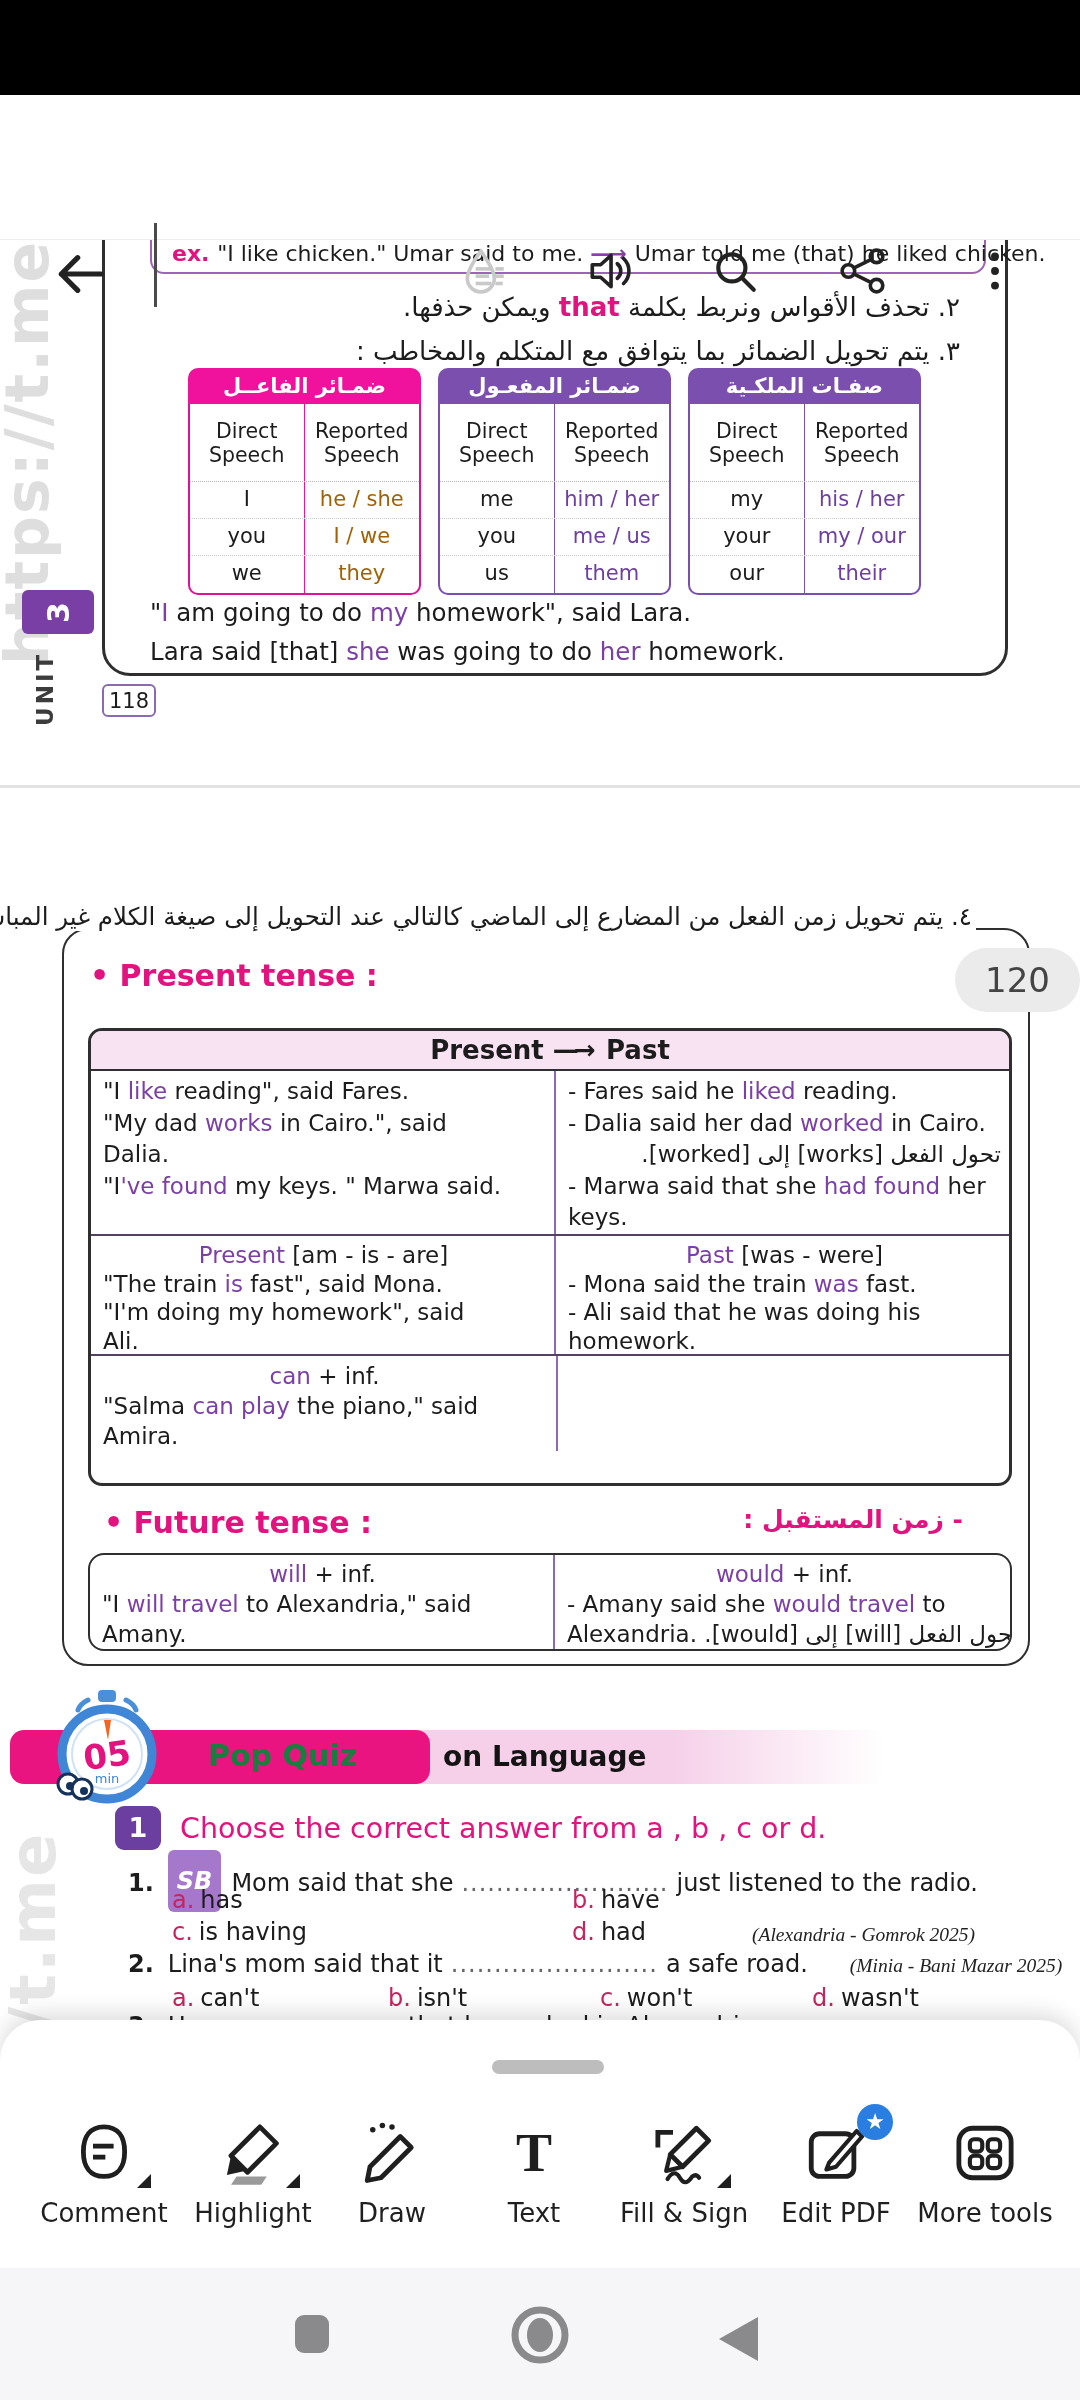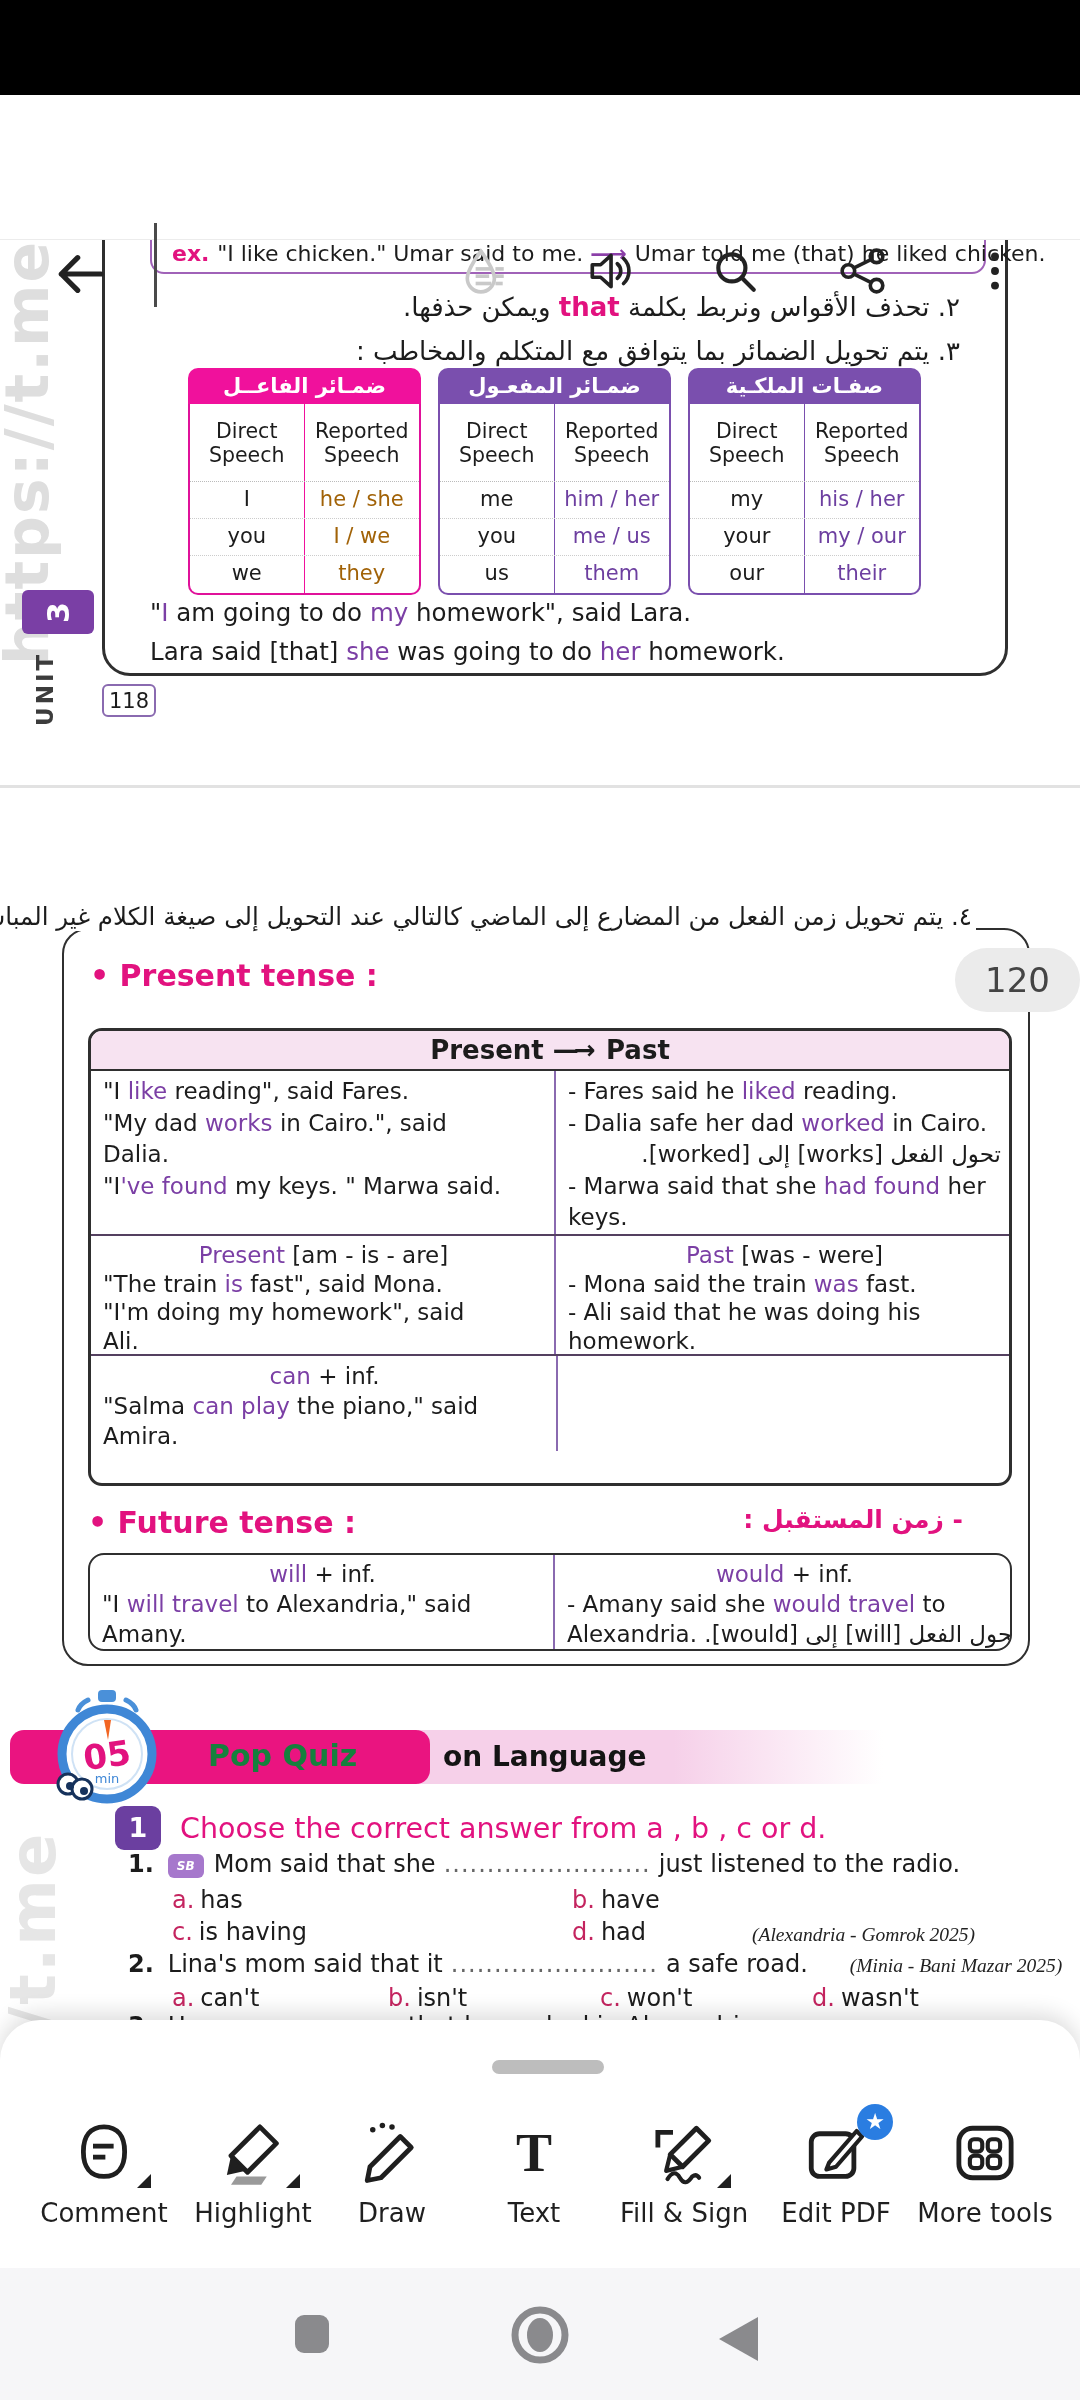--- a/index.html
+++ b/index.html
@@ -93,21 +93,21 @@
       background:linear-gradient(to right,#f6d0e9 55%,rgba(246,208,233,0));}
   .pqtitle{position:absolute;left:208px;top:1738px;color:#15803d;font-weight:700;font-size:30px;z-index:3;}
   .pqsub{position:absolute;left:443px;top:1740px;color:#141414;font-weight:700;font-size:28px;z-index:3;}
   .stopwatch{position:absolute;left:52px;top:1688px;z-index:4;}
   .secbadge{position:absolute;left:115px;top:1806px;width:46px;height:44px;background:#6b3fa0;
       border-radius:9px;color:#fff;font-weight:700;font-size:27px;text-align:center;line-height:44px;z-index:2;}
   .sectitle{position:absolute;left:180px;top:1812px;color:#e2127f;font-weight:400;font-size:28.5px;z-index:2;}
   .qline{position:absolute;font-size:24px;z-index:2;white-space:nowrap;}
   .qnum{font-weight:700;margin-right:14px;}
   .sbbadge{display:inline-block;background:#a678cc;border-radius:6px;color:#fff;
-      font-style:italic;font-weight:700;font-size:12px;padding:5px 9px;margin-right:10px;vertical-align:2px;}
+      font-style:italic;font-weight:700;font-size:24px;padding:17px 9px;margin-right:10px;vertical-align:2px;}
   .qdots{color:#666;letter-spacing:1px;margin:0 8px;}
   .optl{color:#c4245f;margin-right:6px;}
   .qsrc{font-family:"Liberation Serif","DejaVu Serif",serif;font-style:italic;font-size:19.5px;color:#222;}
   
   .sheet{position:absolute;left:0;top:2020px;width:1080px;height:260px;background:#fff;
       border-radius:40px 40px 0 0;box-shadow:0 -6px 22px rgba(0,0,0,0.14);z-index:40;}
   .handle{position:absolute;left:492px;top:40px;width:112px;height:14px;border-radius:7px;background:#bdbdbd;}
   .tool{position:absolute;top:96px;width:150px;text-align:center;}
   .tool .ticon{position:relative;height:74px;display:flex;align-items:center;justify-content:center;}
   .tool .tlabel{font-size:26px;color:#1f1f1f;margin-top:8px;}
@@ -275,21 +275,21 @@
       </div>
     <div class="mtrow r1">
       <div class="cl">
           <div class="tl"><span>"I </span><span class="sg-p">like</span><span> reading", said Fares.</span></div>
           <div class="tl"><span>"My dad </span><span class="sg-p">works</span><span> in Cairo.", said</span></div>
           <div class="tl"><span> Dalia.</span></div>
           <div class="tl"><span>"I</span><span class="sg-p">'ve found</span><span> my keys. " Marwa said.</span></div>
         </div>
       <div class="cr">
           <div class="tl"><span>- Fares said he </span><span class="sg-p">liked</span><span> reading.</span></div>
-          <div class="tl"><span>- Dalia safe her dad </span><span class="sg-p">worked</span><span> in Cairo.</span></div>
+          <div class="tl"><span>- Dalia said her dad </span><span class="sg-p">worked</span><span> in Cairo.</span></div>
           <div class="tl lr"><span>تحول الفعل [works] إلى [worked].</span></div>
           <div class="tl"><span>- Marwa said that she </span><span class="sg-p">had found</span><span> her</span></div>
           <div class="tl"><span>  keys.</span></div>
         </div>
     </div>
     <div class="mtrow r2">
       <div class="cl">
           <div class="tl lc"><span class="sg-p">Present</span><span> [am - is - are]</span></div>
           <div class="tl"><span>"The train </span><span class="sg-p">is</span><span> fast", said Mona.</span></div>
           <div class="tl"><span>"I'm doing my homework", said</span></div>
@@ -304,21 +304,21 @@
     </div>
     <div class="mtrow r3">
       <div class="cl">
           <div class="tl lc"><span class="sg-p">can</span><span> + inf.</span></div>
           <div class="tl"><span>"Salma </span><span class="sg-p">can play</span><span> the piano," said</span></div>
           <div class="tl"><span>Amira.</span></div>
         </div>
     </div>
   </div>
 
-  <div class="pinkhead" style="left:88px;top:1505px;text-align:right;">• Future tense :</div>
+  <div class="pinkhead" style="left:104px;top:1505px;text-align:right;">• Future tense :</div>
   <div class="fuar rtl">
       <div class="tl lr"><span>- زمن المستقبل :</span></div>
     </div>
 
   <div class="futable">
     <div class="cl">
         <div class="tl lc"><span class="sg-p">will</span><span> + inf.</span></div>
         <div class="tl"><span>"I </span><span class="sg-p">will travel</span><span> to Alexandria," said</span></div>
         <div class="tl"><span>Amany.</span></div>
       </div>

